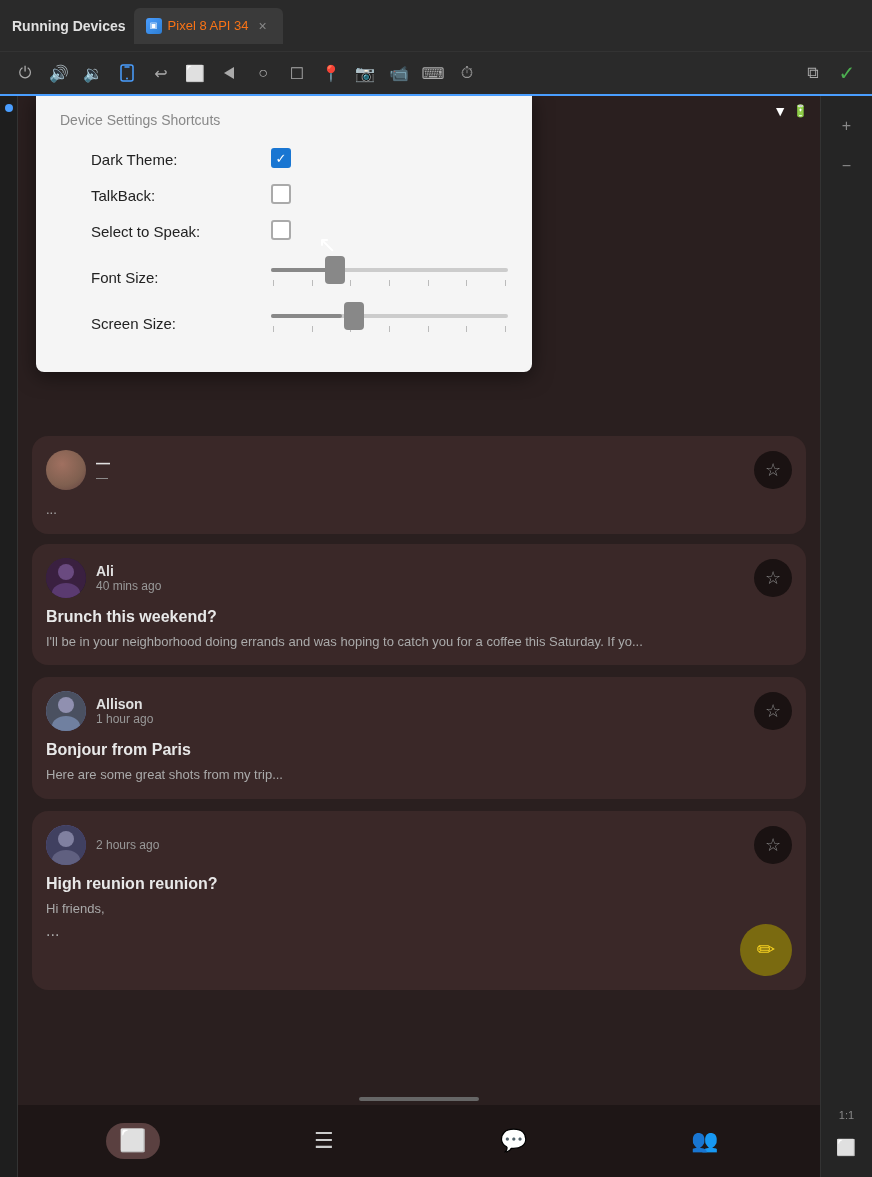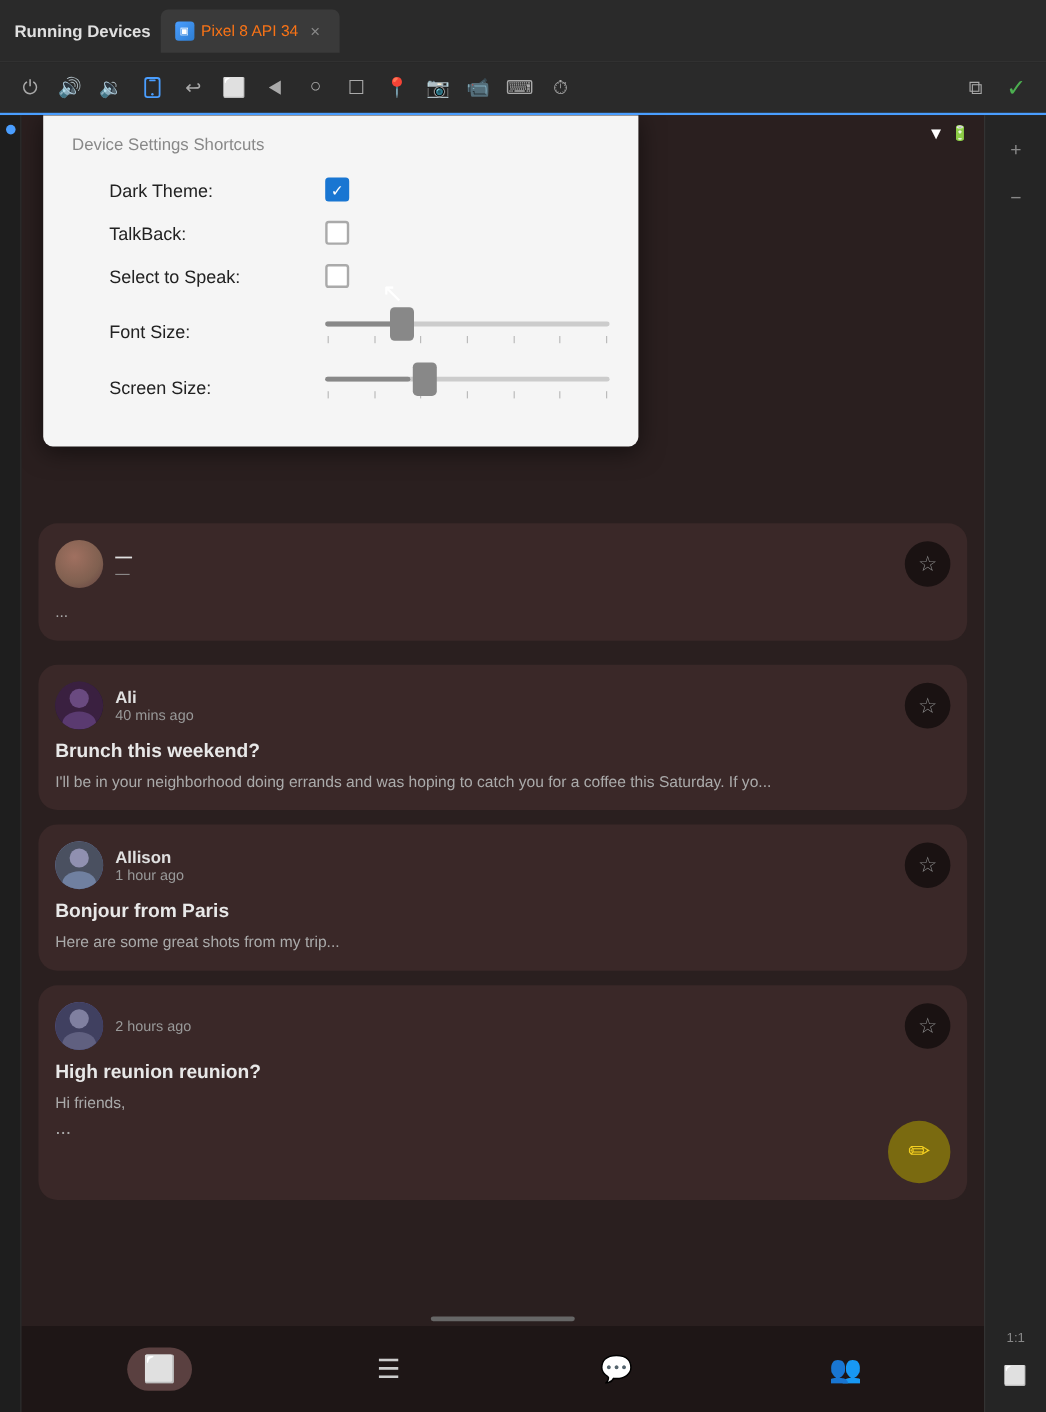--- a/index.html
+++ b/index.html
@@ -565,21 +565,21 @@
           <div class="sender-info">
             <div class="sender-name">—</div>
             <div class="sender-time">—</div>
           </div>
           <div class="star-btn">☆</div>
         </div>
         <div class="email-preview">...</div>
       </div>
     </div>
 
-    <div class="email-list" style="margin-top: 20px; gap: 12px;">
+    <div class="email-list" style="margin-top: 10px; gap: 12px;">
 
       <div class="email-card">
         <div class="email-card-header">
           <div class="avatar avatar-ali">
             <svg width="40" height="40" viewBox="0 0 40 40">
               <circle cx="20" cy="20" r="20" fill="#3a2040"></circle>
               <circle cx="20" cy="14" r="8" fill="#6a4a80"></circle>
               <ellipse cx="20" cy="35" rx="14" ry="10" fill="#5a3a70"></ellipse>
             </svg>
           </div>

